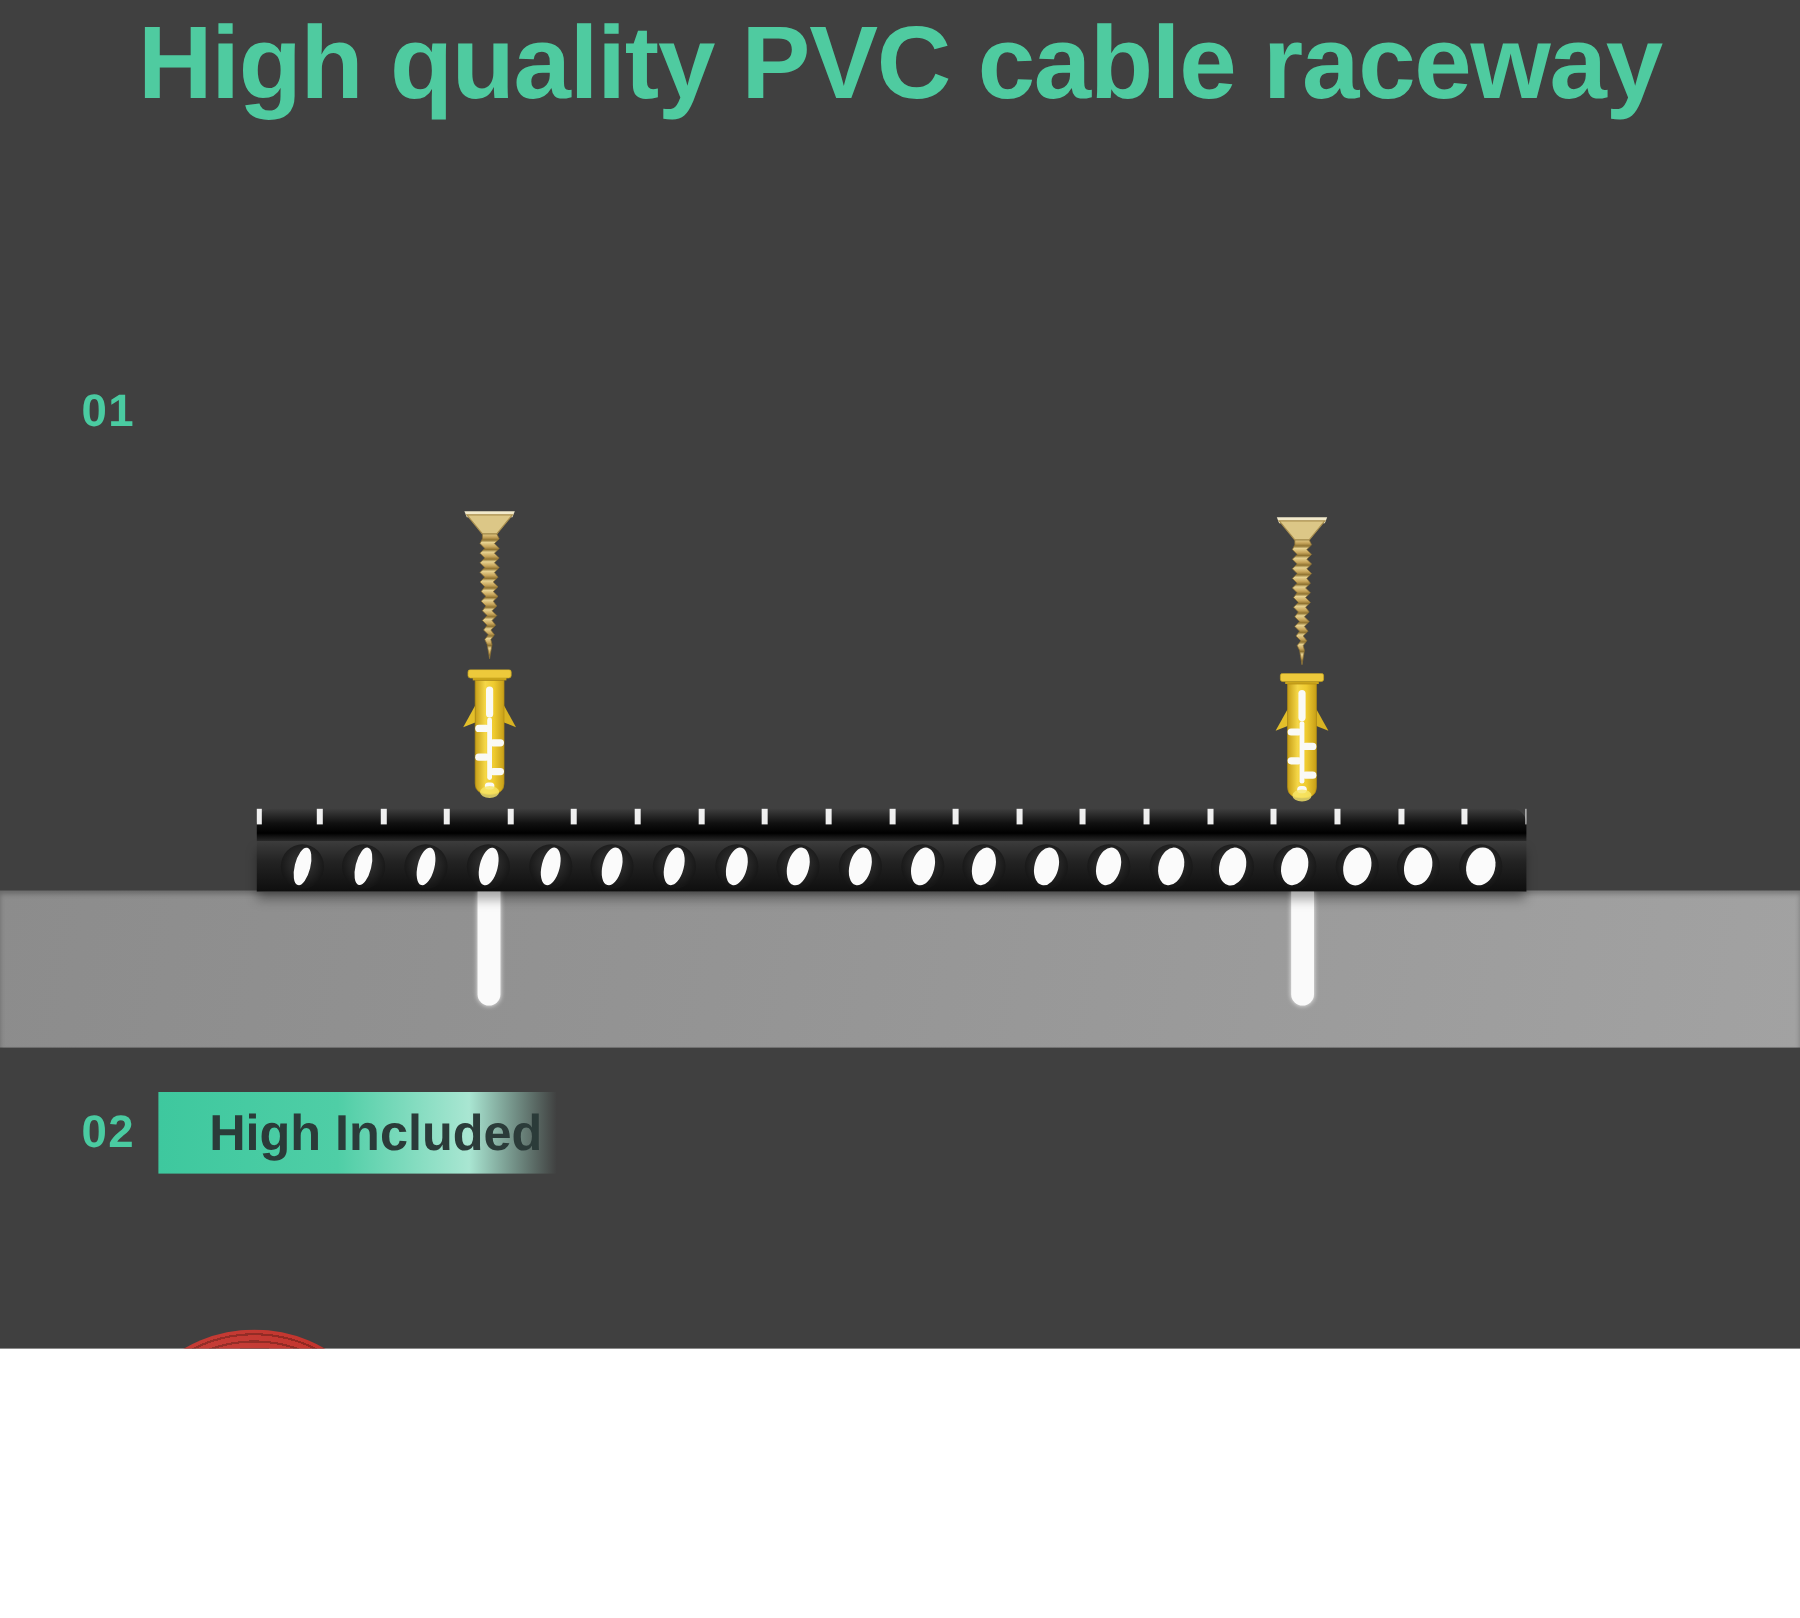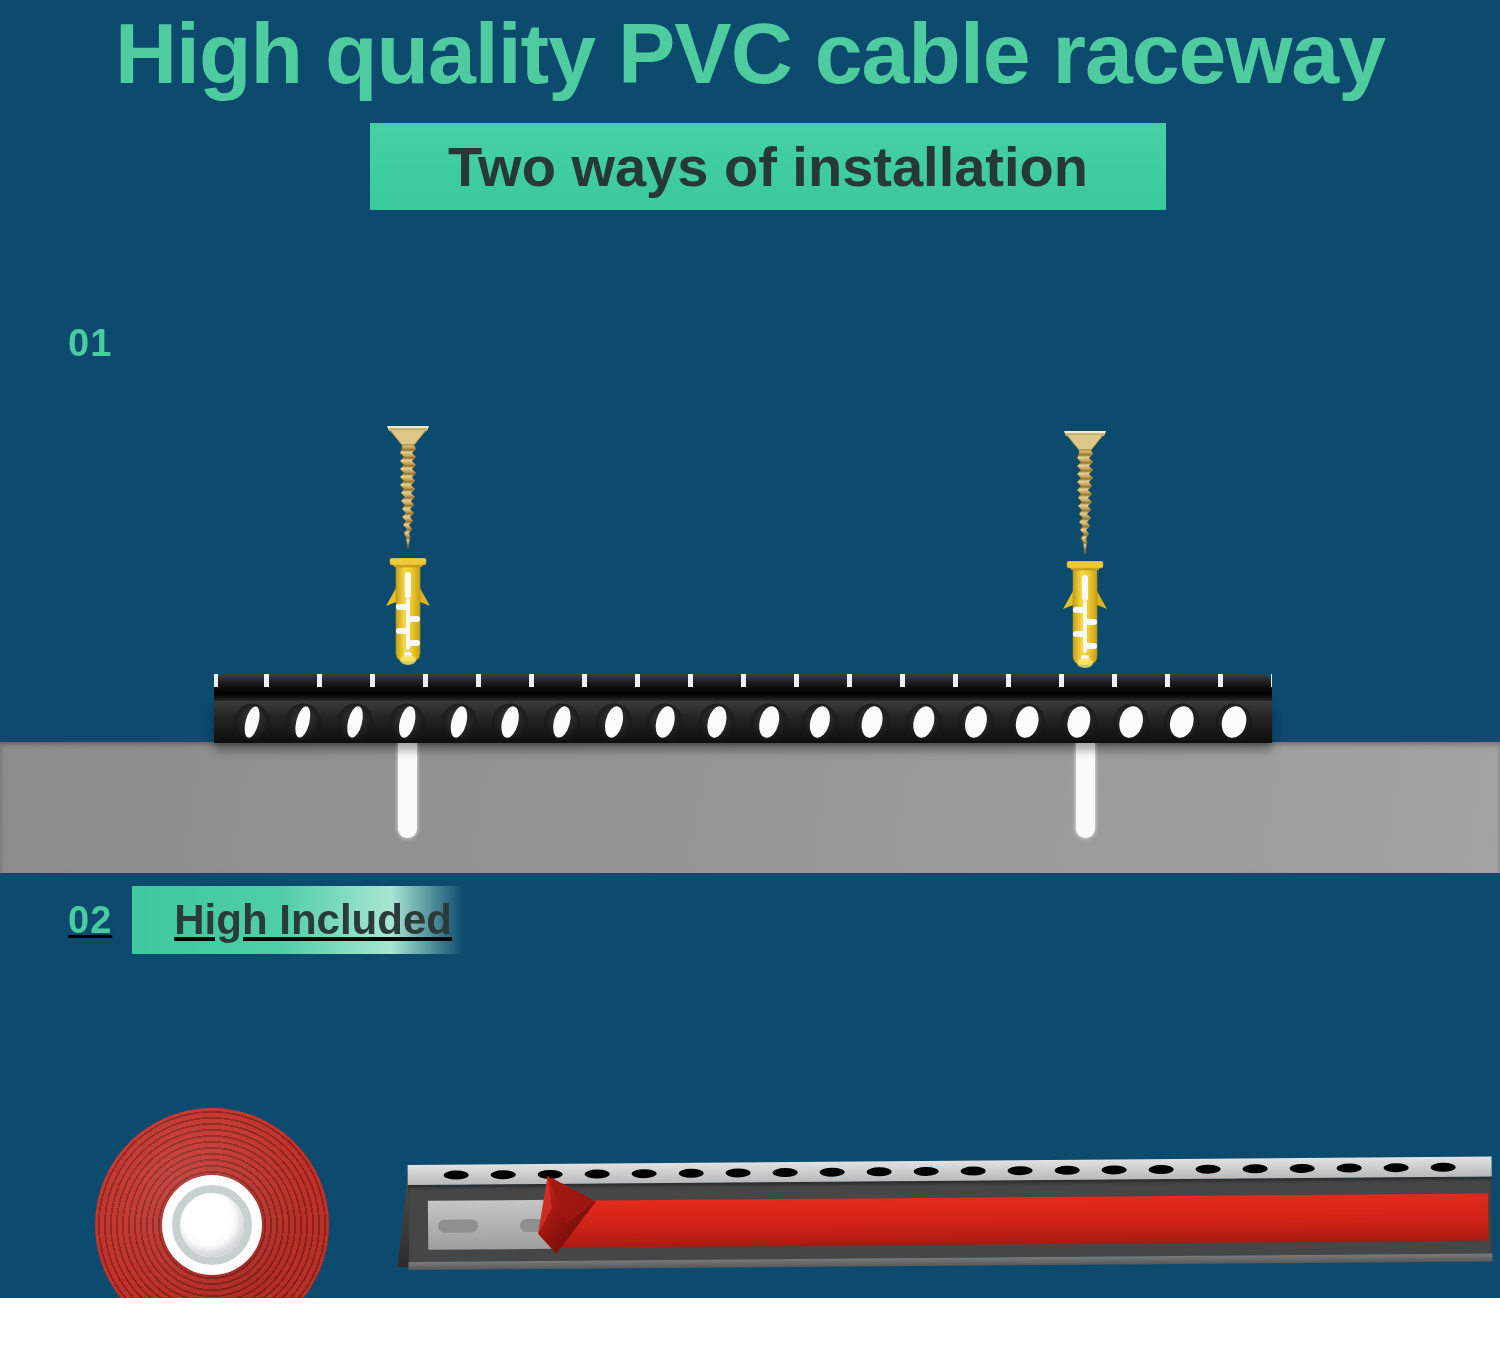--- a/index.html
+++ b/index.html
@@ -1,18 +1,18 @@
 <!DOCTYPE html>
 <html><head>
 <meta charset="utf-8">
 <style>
   html,body{margin:0;padding:0;background:#fff;}
   #stage{
-    position:relative;width:1500px;height:1298px;overflow:hidden;
-    background:#0c4a6e;
+    position:relative;width:1500px;height:1124px;overflow:hidden;
+    background:#404040;
     font-family:"Liberation Sans","DejaVu Sans",sans-serif;
   }
   
   .page-title{
     position:absolute;top:4px;left:0;width:1500px;text-align:center;
     font-size:86px;font-weight:800;letter-spacing:-1px;color:#4FCBA0;
     white-space:nowrap;
   }
   .subtitle-banner{
     position:absolute;left:370px;top:123px;width:796px;height:87px;
@@ -26,21 +26,21 @@
   .sec-num{
     font-size:38px;font-weight:800;color:#4ACBA1;line-height:68px;letter-spacing:1px;
   }
   .sec-badge{
     margin-left:20px;width:332px;height:68px;line-height:68px;
     background:linear-gradient(90deg,#3EC89E 0%,#4FCEA6 45%,#A9E6D2 78%,rgba(255,255,255,0) 100%);
     padding-left:42px;box-sizing:border-box;
     font-size:42px;font-weight:700;color:#2B3B39;white-space:nowrap;
   }
   #sec1{top:309px;}
-  #sec2{top:886px;text-decoration:underline;}
+  #sec2{top:910px;}
 
   
   .wall{
     position:absolute;left:0;top:742px;width:1500px;height:131px;
     background:linear-gradient(100deg,#8C8C8C 0%,#949494 40%,#A2A2A2 100%);
     box-shadow:inset 0 3px 4px rgba(0,0,0,.25);
   }
   .drill-hole{
     position:absolute;top:0;width:19px;height:96px;background:#FAFAFA;
     border-radius:0 0 10px 10px;box-shadow:0 0 4px rgba(255,255,255,.9);
@@ -158,23 +158,20 @@
       <linearGradient id="peelGrad" x1="0" y1="0" x2="1" y2="1">
         <stop offset="0" stop-color="#D3241A"></stop>
         <stop offset="0.55" stop-color="#8C120C"></stop>
         <stop offset="1" stop-color="#5A0A06"></stop>
       </linearGradient>
     </defs>
   </svg>
 
   <div class="page-title">High quality PVC cable raceway</div>
 
-  <div class="subtitle-banner">
-    <span>Two ways of installation</span>
-  </div>
 
   <div class="section-head" id="sec1">
     <div class="sec-num">01</div>
   </div>
 
   <svg class="screw-svg" id="screw1" width="44" height="132" viewBox="0 0 44 132">
     <polygon points="1,2 43,2 41,7 3,7" fill="#F2EACB"></polygon>
     <polygon points="3,5 41,5 28,21 16,21" fill="#DCC787" stroke="#A98F4F" stroke-width="1"></polygon>
     <path d="M16,21 L28,21 L30,25 L26,29 L30,33 L26,37 L30,41 L26,45 L30,49 L26,53 L29,57 L25,61 L29,65 L25,69 L29,73 L25,77 L28,81 L24,85 L28,89 L24,93 L27,97 L23,101 L26,105 L23,109 L24,113 L22,125 L20,113 L18,109 L21,105 L17,101 L20,97 L16,93 L20,89 L16,85 L19,81 L15,77 L19,73 L15,69 L18,65 L14,61 L18,57 L14,53 L18,49 L14,45 L18,41 L14,37 L18,33 L14,29 L16,25 Z" fill="url(#threadBand)" stroke="#8A6F33" stroke-width="0.6"></path>
   </svg>

